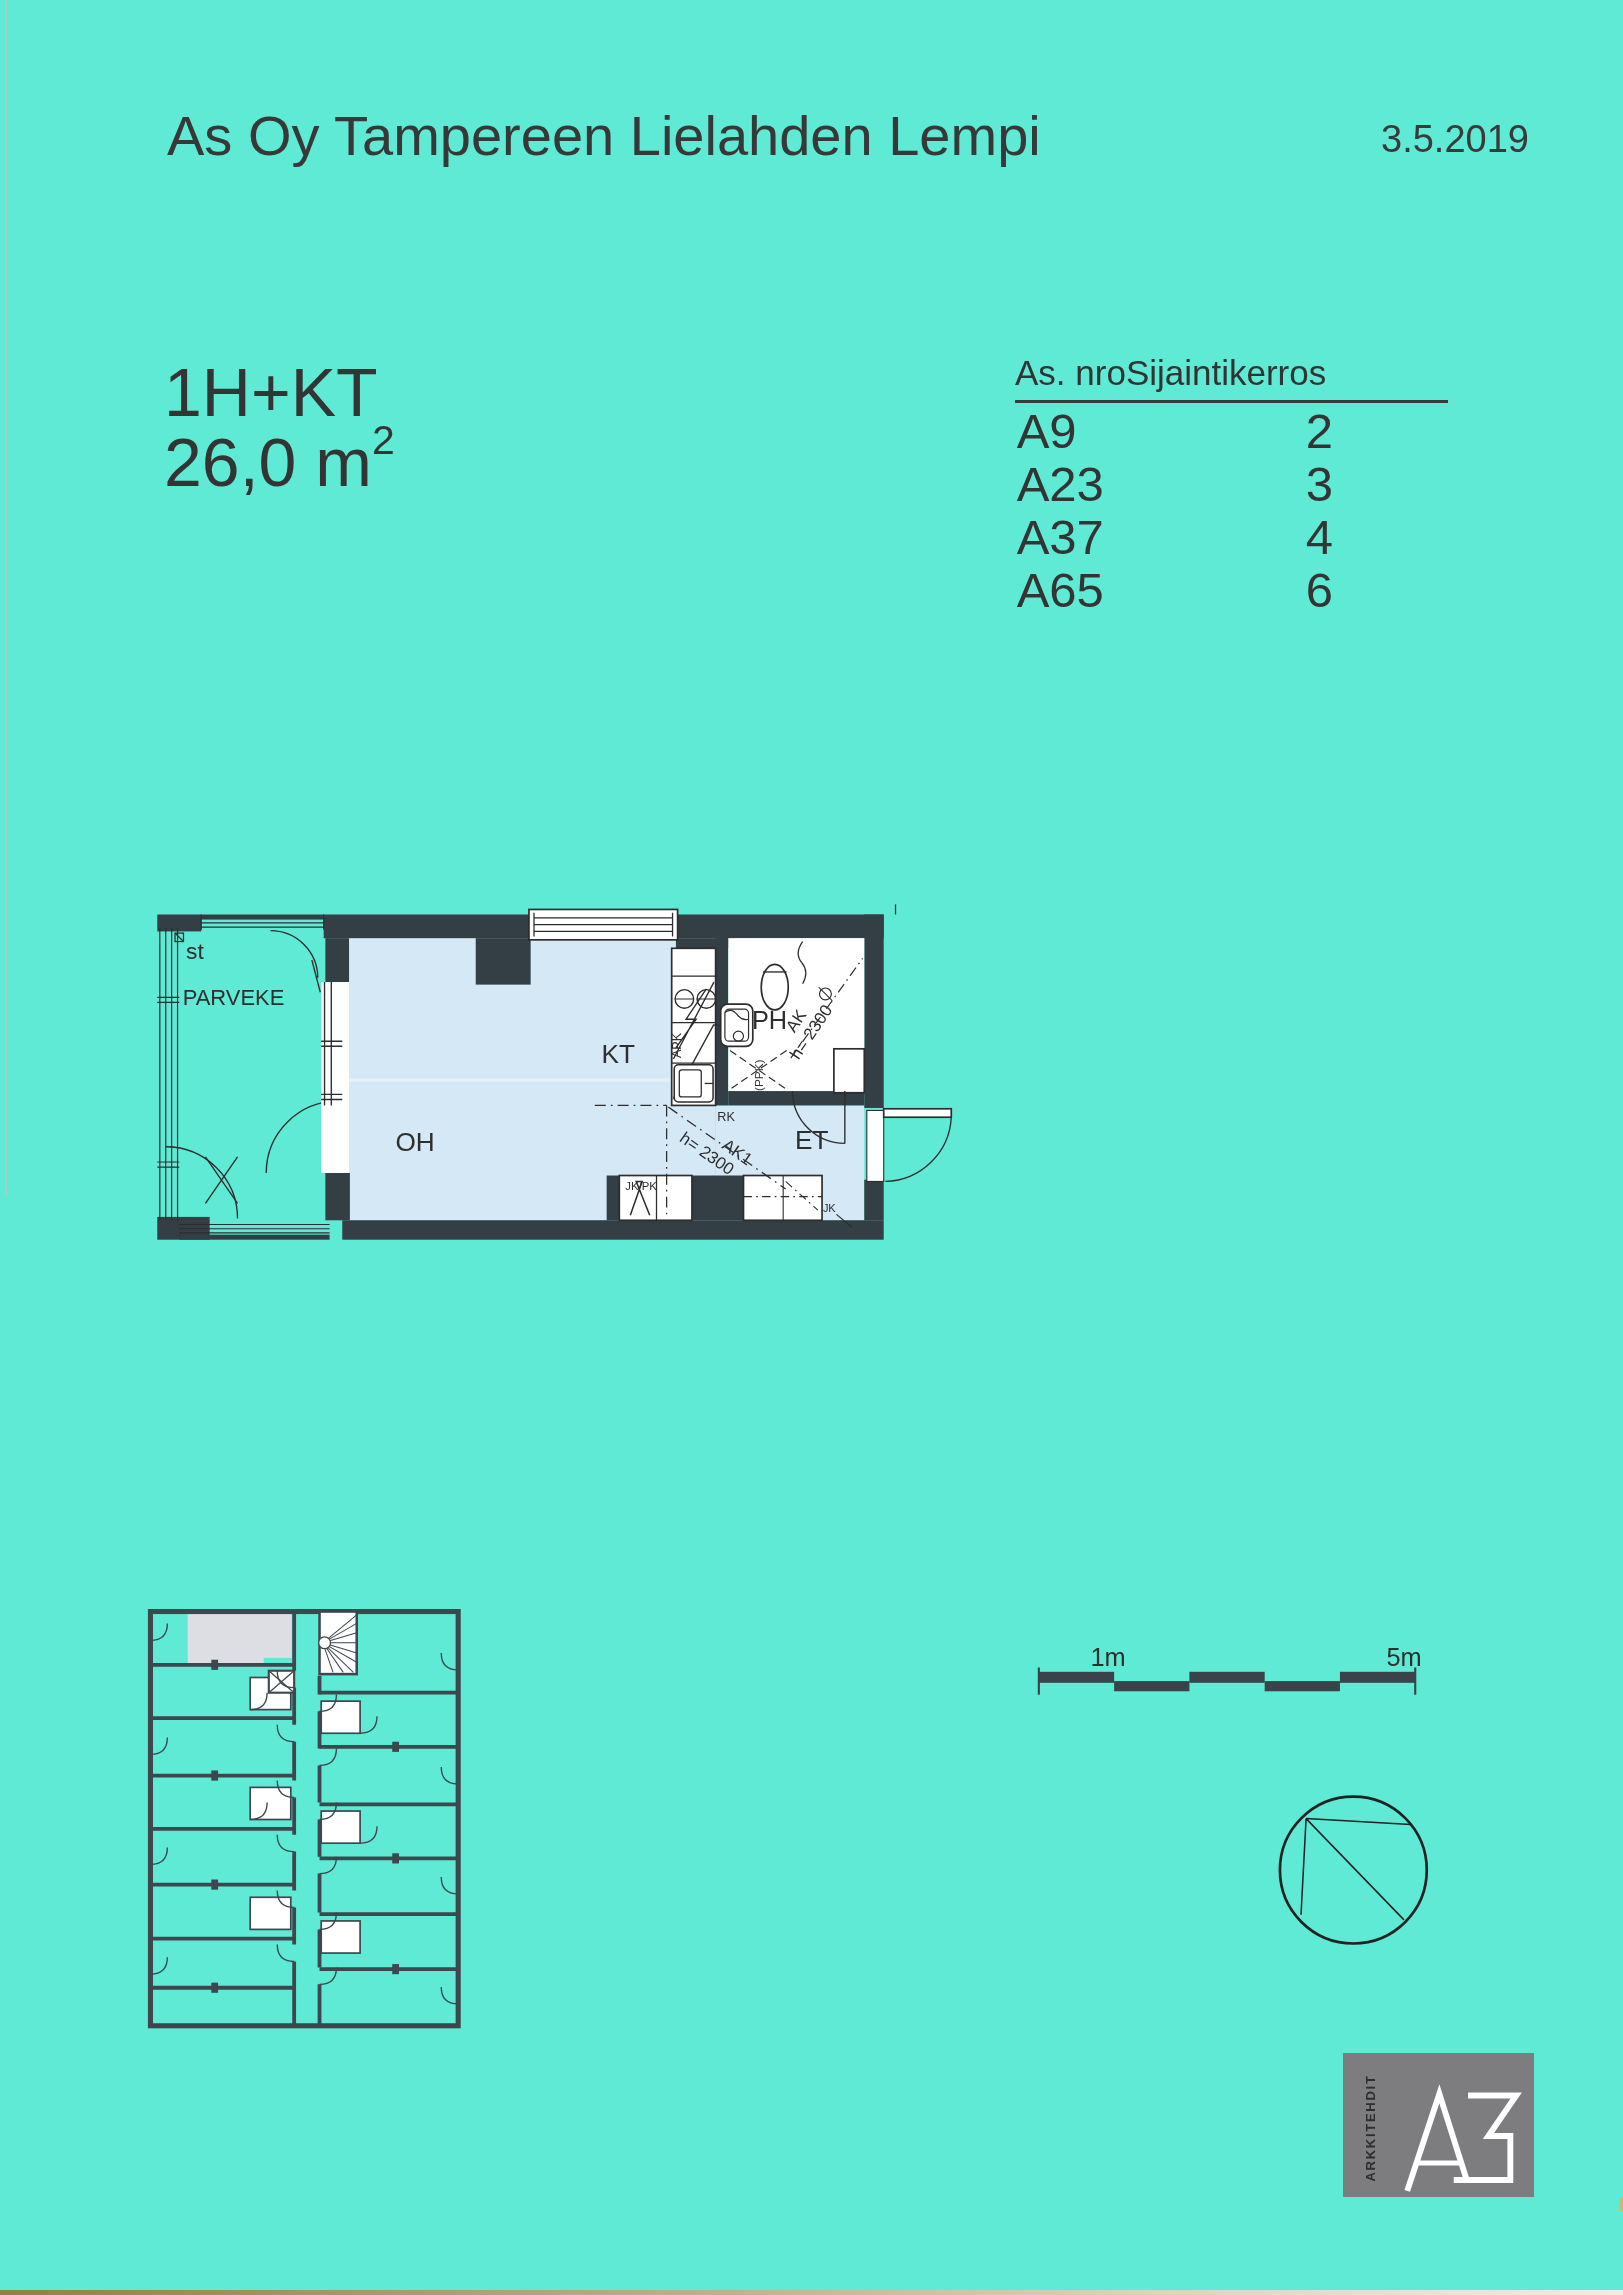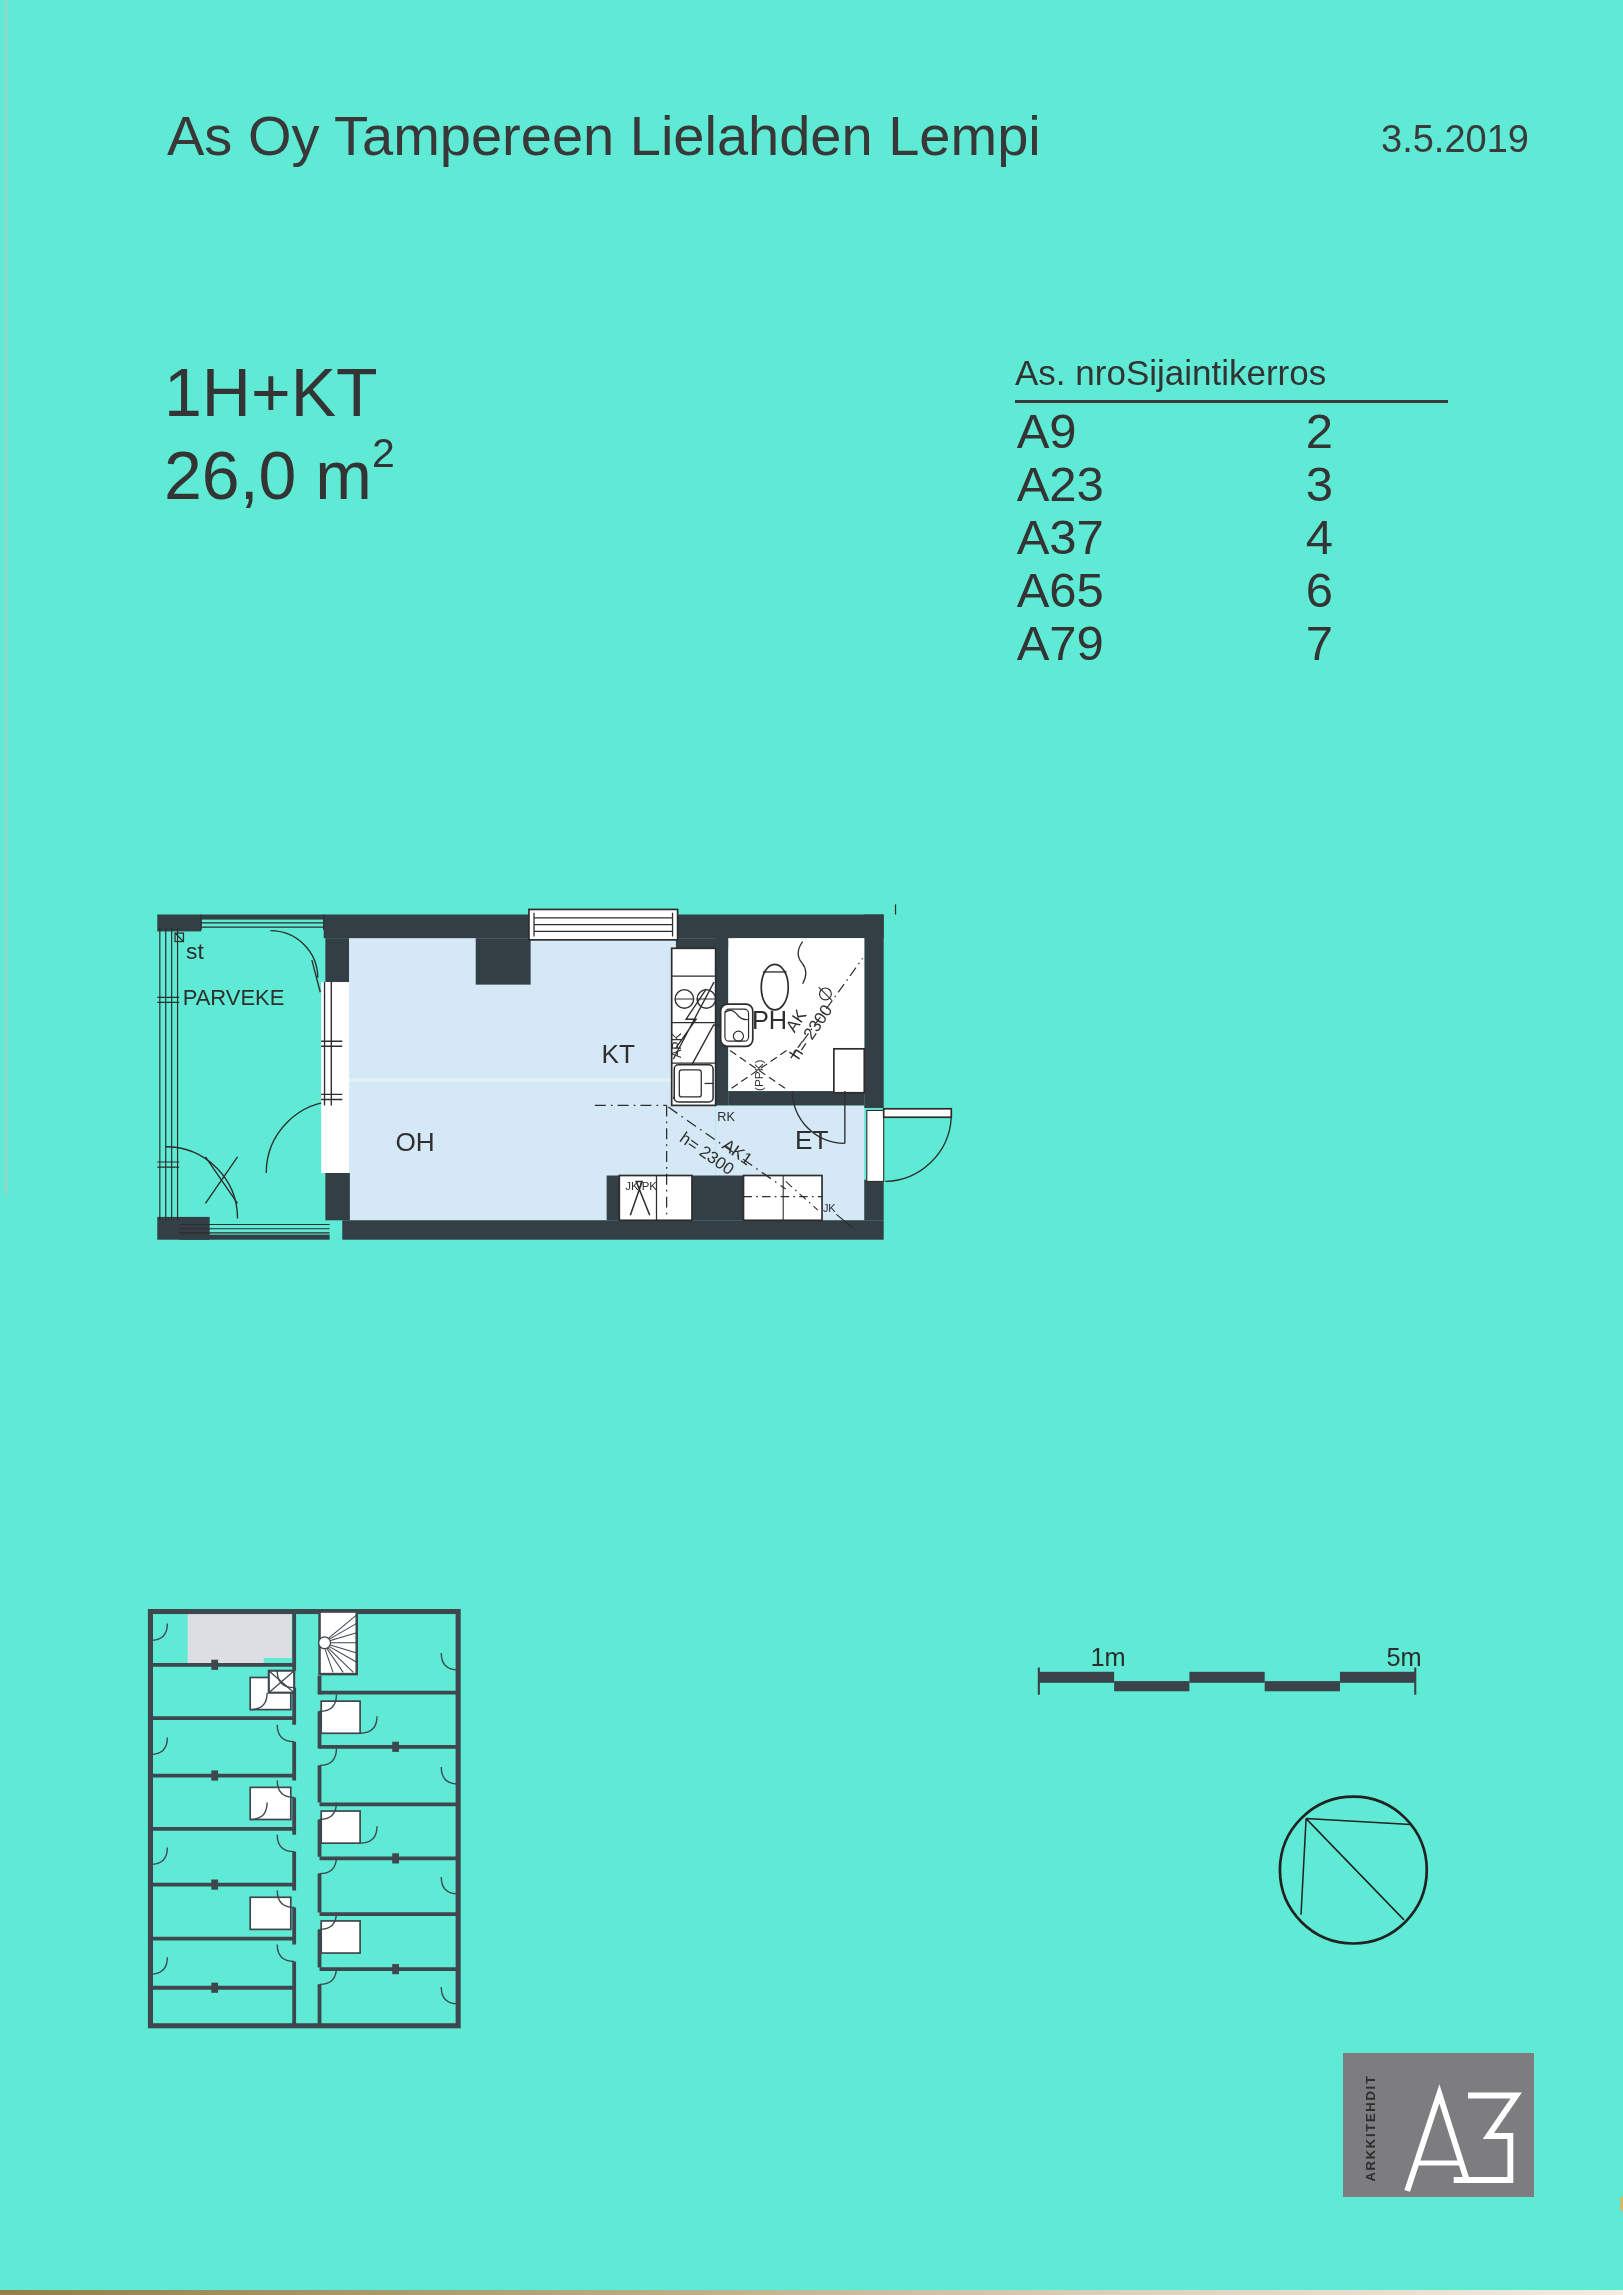--- a/index.html
+++ b/index.html
@@ -3,21 +3,21 @@
 <meta charset="utf-8">
 <style>
   html,body{margin:0;padding:0;background:#e9e9e9;}
   .page{position:relative;width:1623px;height:2295px;background:#5eead4;overflow:hidden;
         font-family:"Liberation Sans",sans-serif;color:#333;}
   .abs{position:absolute;}
   .title{left:167px;top:103px;font-size:56px;color:#383838;letter-spacing:0px;white-space:nowrap;}
   .date{left:1381px;top:118px;font-size:38px;color:#3a3a3a;}
   .address{left:167px;top:179px;font-size:38px;color:#3a3a3a;white-space:nowrap;}
   .apt-type{left:164px;top:353px;font-size:68px;color:#343434;}
-  .apt-area{left:164px;top:430px;font-size:68px;color:#343434;}
+  .apt-area{left:164px;top:417px;font-size:68px;color:#343434;}
   .apt-area sup{font-size:41px;vertical-align:32px;}
   .loc-table{left:1015px;top:353px;width:433px;}
   .loc-head{display:flex;justify-content:flex-start;font-size:35px;color:#333;}
   .loc-rule{height:3.4px;background:#3a3a3a;margin-top:6.8px;}
   .loc-rows{}
   .loc-row{position:relative;height:53px;font-size:49px;color:#343434;}
   .loc-apt{position:absolute;left:1.7px;top:0;}
   .loc-floor{position:absolute;left:275px;top:0;width:59px;text-align:center;}
   .scan-left{left:5px;top:0;width:1.7px;height:1196px;background:#c9c1ba;opacity:.65;}
   .scan-bottom{left:0;bottom:0;width:1623px;height:5px;
@@ -57,24 +57,20 @@
           <span class="loc-floor">3</span>
         </div>
       <div class="loc-row">
           <span class="loc-apt">A37</span>
           <span class="loc-floor">4</span>
         </div>
       <div class="loc-row">
           <span class="loc-apt">A65</span>
           <span class="loc-floor">6</span>
         </div>
-      <div class="loc-row">
-          <span class="loc-apt">A79</span>
-          <span class="loc-floor">7</span>
-        </div>
     </div>
   </div>
 
   <svg class="abs" style="left:152px;top:901px;" width="824" height="348" viewBox="180 1066 975 412">
 
     <g>
       <rect x="411" y="1104" width="436" height="340" fill="#d4e8f5"></rect>
       <rect x="847" y="1308" width="176" height="136" fill="#d4e8f5"></rect>
       <rect x="413" y="1276" width="430" height="4" fill="#e6f2fa" opacity="0.85"></rect>
     </g>

